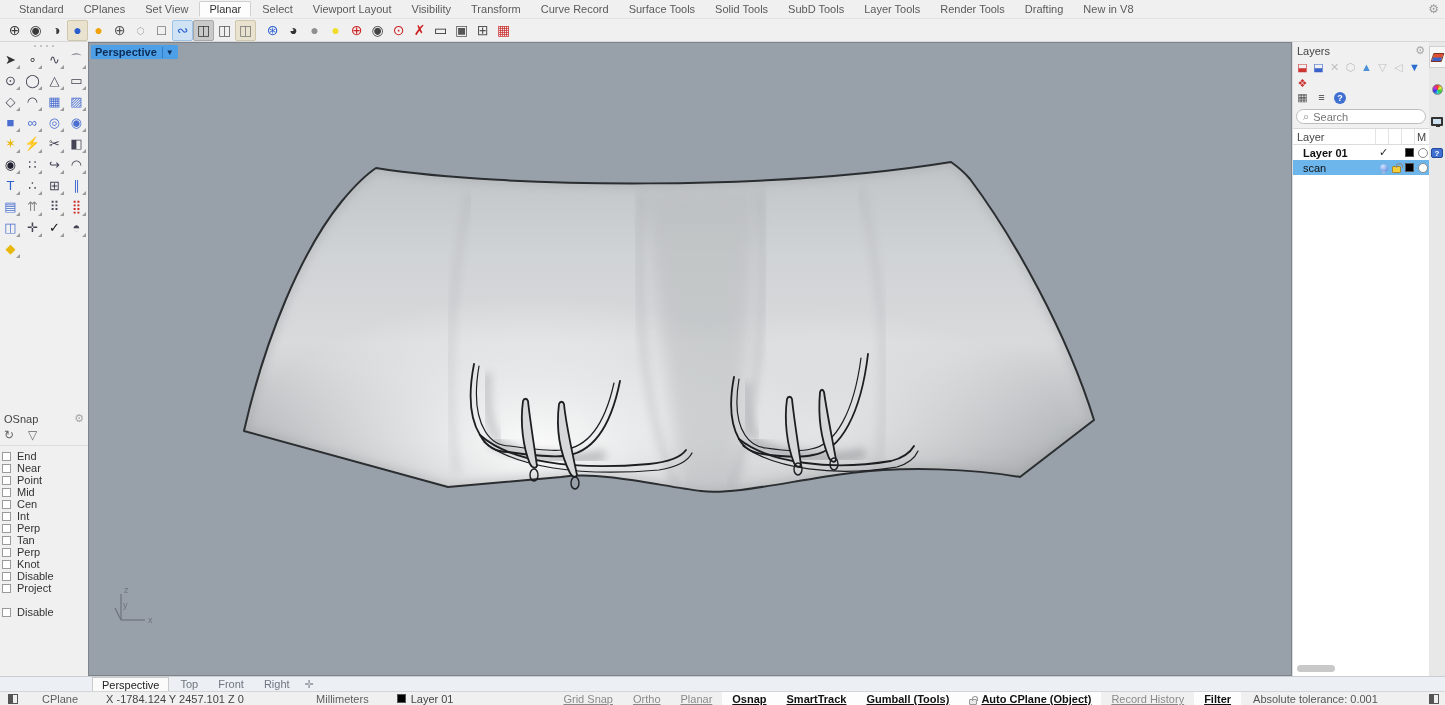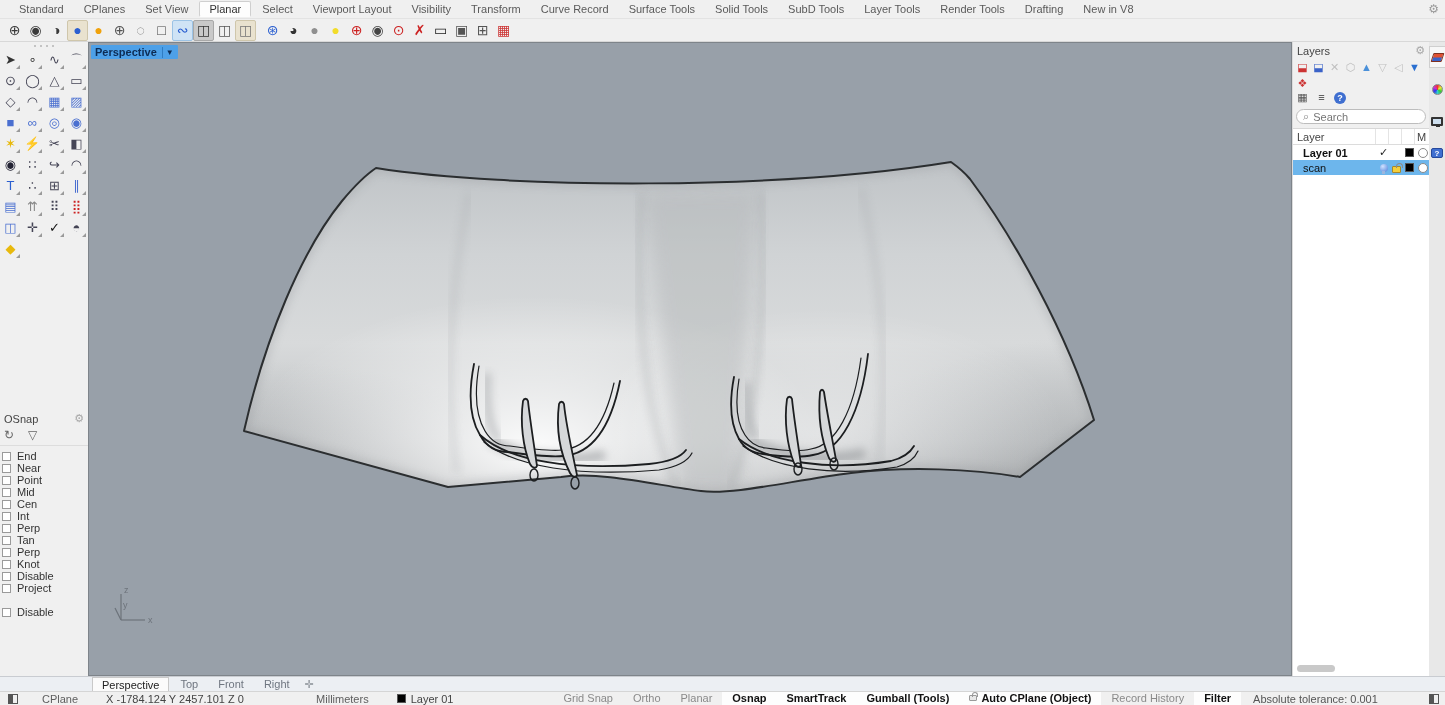--- a/index.html
+++ b/index.html
@@ -119,21 +119,21 @@
   
   .statusbar { position:absolute; top:691px; left:0; right:0; height:14px; background:#f0f0f0;
                border-top:1px solid #d5d5d5; display:flex; align-items:center; font-size:11px;
                color:#5e5e5e; white-space:nowrap; }
   .sb-paneicon { width:10px; height:10px; border:1px solid #555; margin:0 10px 0 8px; position:relative; }
   .sb-paneicon::after { content:""; position:absolute; left:0; top:0; width:4px; height:8px; background:#555; }
   .sb-cell { padding:0 14px; }
   .sb-coords { min-width:210px; }
   .sb-layerchip { display:flex; align-items:center; gap:5px; padding:0 14px; }
   .sb-toggles { display:flex; align-items:center; margin-left:86px; }
-  .sb-toggle { padding:0 10px; height:13px; display:flex; align-items:flex-start; gap:4px; color:#8a8a8a; }
+  .sb-toggle { padding:0 10px; height:13px; display:flex; align-items:flex-end; gap:4px; color:#8a8a8a;text-decoration:underline; }
   .sb-toggle.active { background:#fdfdfd; color:#111; font-weight:bold; }
   .sb-lock { width:8px; height:6px; border:1px solid #9a9a9a; border-radius:1px; position:relative; margin-top:3px; background:#e8e8e8;}
   .sb-lock::before { content:""; position:absolute; left:1.5px; top:-4px; width:4px; height:4px;
                      border:1.2px solid #9a9a9a; border-bottom:none; border-radius:3px 3px 0 0; }
   .sb-tol { padding:0 12px; color:#555; }
   .sb-right { margin-left:auto; }
 </style>
 </head>
 <body>
 

